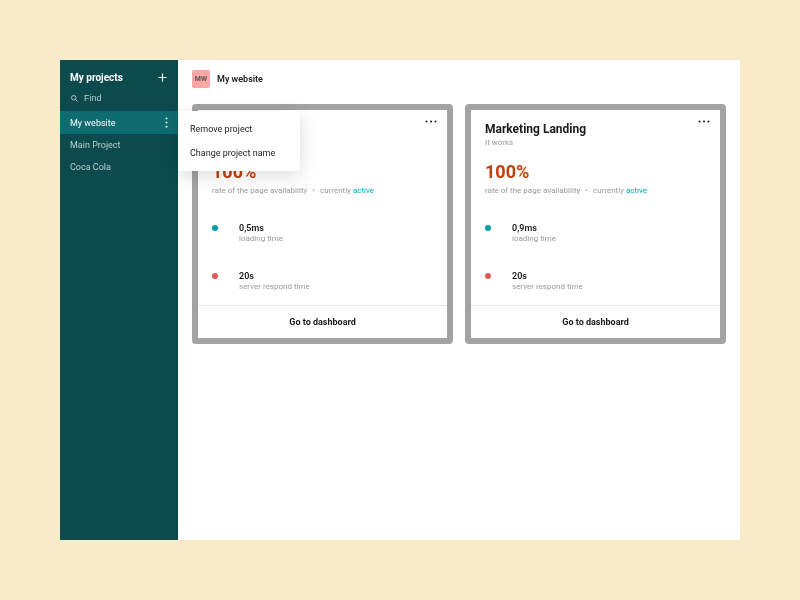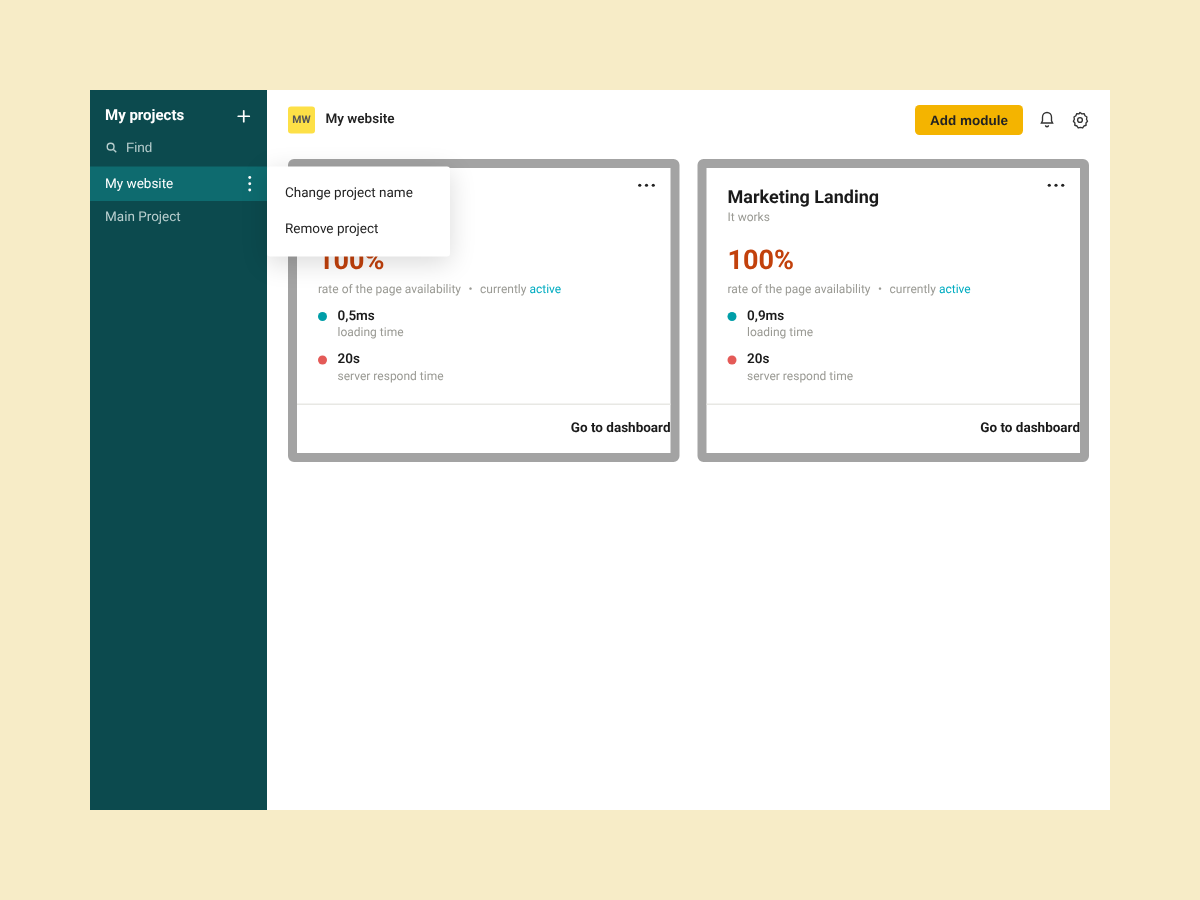--- a/index.html
+++ b/index.html
@@ -102,21 +102,21 @@
 .topbar {
   display: flex;
   align-items: center;
   justify-content: space-between;
   padding: 10px 14px;
 }
 .topbar-left { display: flex; align-items: center; gap: 7px; }
 .avatar {
   width: 18px;
   height: 18px;
-  background: #fde047;
+  background: #fca5a5;
   display: flex;
   align-items: center;
   justify-content: center;
   font-size: 7px;
   font-weight: 700;
   color: #555;
   border-radius: 2px;
 }
 .page-title {
   font-size: 9px;
@@ -156,33 +156,33 @@
 .card-sub { font-size: 8px; color: #9a9a94; margin-top: 2px; }
 .card-percent { font-size: 18px; font-weight: 700; color: #c2410c; margin-top: 14px; }
 .card-rate {
   font-size: 8px;
   color: #9a9a94;
   margin-top: 4px;
 }
 .card-rate .dot { color: #9a9a94; margin: 0 3px; }
 .card-rate .curr { color: #9a9a94; }
 .card-rate .active { color: #00acc1; }
-.metric { display: flex; gap: 7px; margin-top: 9px; }
+.metric { display: flex; gap: 21px; margin-top: 28px; }
 .metric-dot {
   width: 6px; height: 6px; border-radius: 50%;
   margin-top: 2px; flex-shrink: 0;
 }
 .metric-dot.teal { background: #009ea8; }
 .metric-dot.red { background: #e45a57; }
 .metric-text { display: flex; flex-direction: column; }
 .metric-val { font-size: 9px; font-weight: 600; color: #1a1a1a; }
 .metric-label { font-size: 8px; color: #9a9a94; margin-top: 1px; }
 .card-footer {
   border-top: 1px solid #e8e8e4;
-  text-align: right;
+  text-align: center;
   padding: 11px 0;
   font-size: 9px;
   font-weight: 700;
   color: #1a1a1a;
   cursor: pointer;
 }
 </style>
 </head>
 <body>
 
@@ -210,50 +210,38 @@
       <div class="proj-item active">
         <span>My website</span>
         <span class="dots-icon">
           <svg viewBox="0 0 4 16" fill="#fff">
               <circle cx="2" cy="2" r="1.4"></circle>
               <circle cx="2" cy="8" r="1.4"></circle>
               <circle cx="2" cy="14" r="1.4"></circle>
             </svg>
         </span>
         <div class="context-menu">
+          <div class="context-menu-item">Remove project</div>
           <div class="context-menu-item">Change project name</div>
-          <div class="context-menu-item">Remove project</div>
         </div>
       </div>
       <div class="proj-item">
         <span>Main Project</span>
+      </div>
+      <div class="proj-item">
+        <span>Coca Cola</span>
       </div>
     </div>
   </aside>
 
   <main class="main">
     <div class="topbar">
       <div class="topbar-left">
         <div class="avatar">MW</div>
         <span class="page-title">My website</span>
-      </div>
-      <div class="topbar-right">
-        <button class="add-module-btn">Add module</button>
-        <span class="topbar-icon">
-          <svg viewBox="0 0 24 24" fill="none" stroke="#333" stroke-width="1.8">
-              <path d="M6 8a6 6 0 0112 0v5l1.5 3H4.5L6 13z"></path>
-              <path d="M10 19a2 2 0 004 0"></path>
-            </svg>
-        </span>
-        <span class="topbar-icon">
-          <svg viewBox="0 0 24 24" fill="none" stroke="#333" stroke-width="1.8" stroke-linejoin="round">
-              <path d="M12 2l2.5 1.8 3-0.3 1.2 2.8 2.5 1.7-0.5 3 1.3 2.7-2 2.3 0.1 3-2.9 1-1.6 2.6-3-0.8-3 0.8-1.6-2.6-2.9-1 0.1-3-2-2.3 1.3-2.7-0.5-3 2.5-1.7 1.2-2.8 3 0.3z"></path>
-              <circle cx="12" cy="12" r="3.2"></circle>
-            </svg>
-        </span>
       </div>
     </div>
 
     <div class="cards-wrap">
 
       <div class="card">
         <div class="card-body">
           <span class="card-menu">
             <svg viewBox="0 0 16 4" fill="#222">
                 <circle cx="2" cy="2" r="1.4"></circle>

